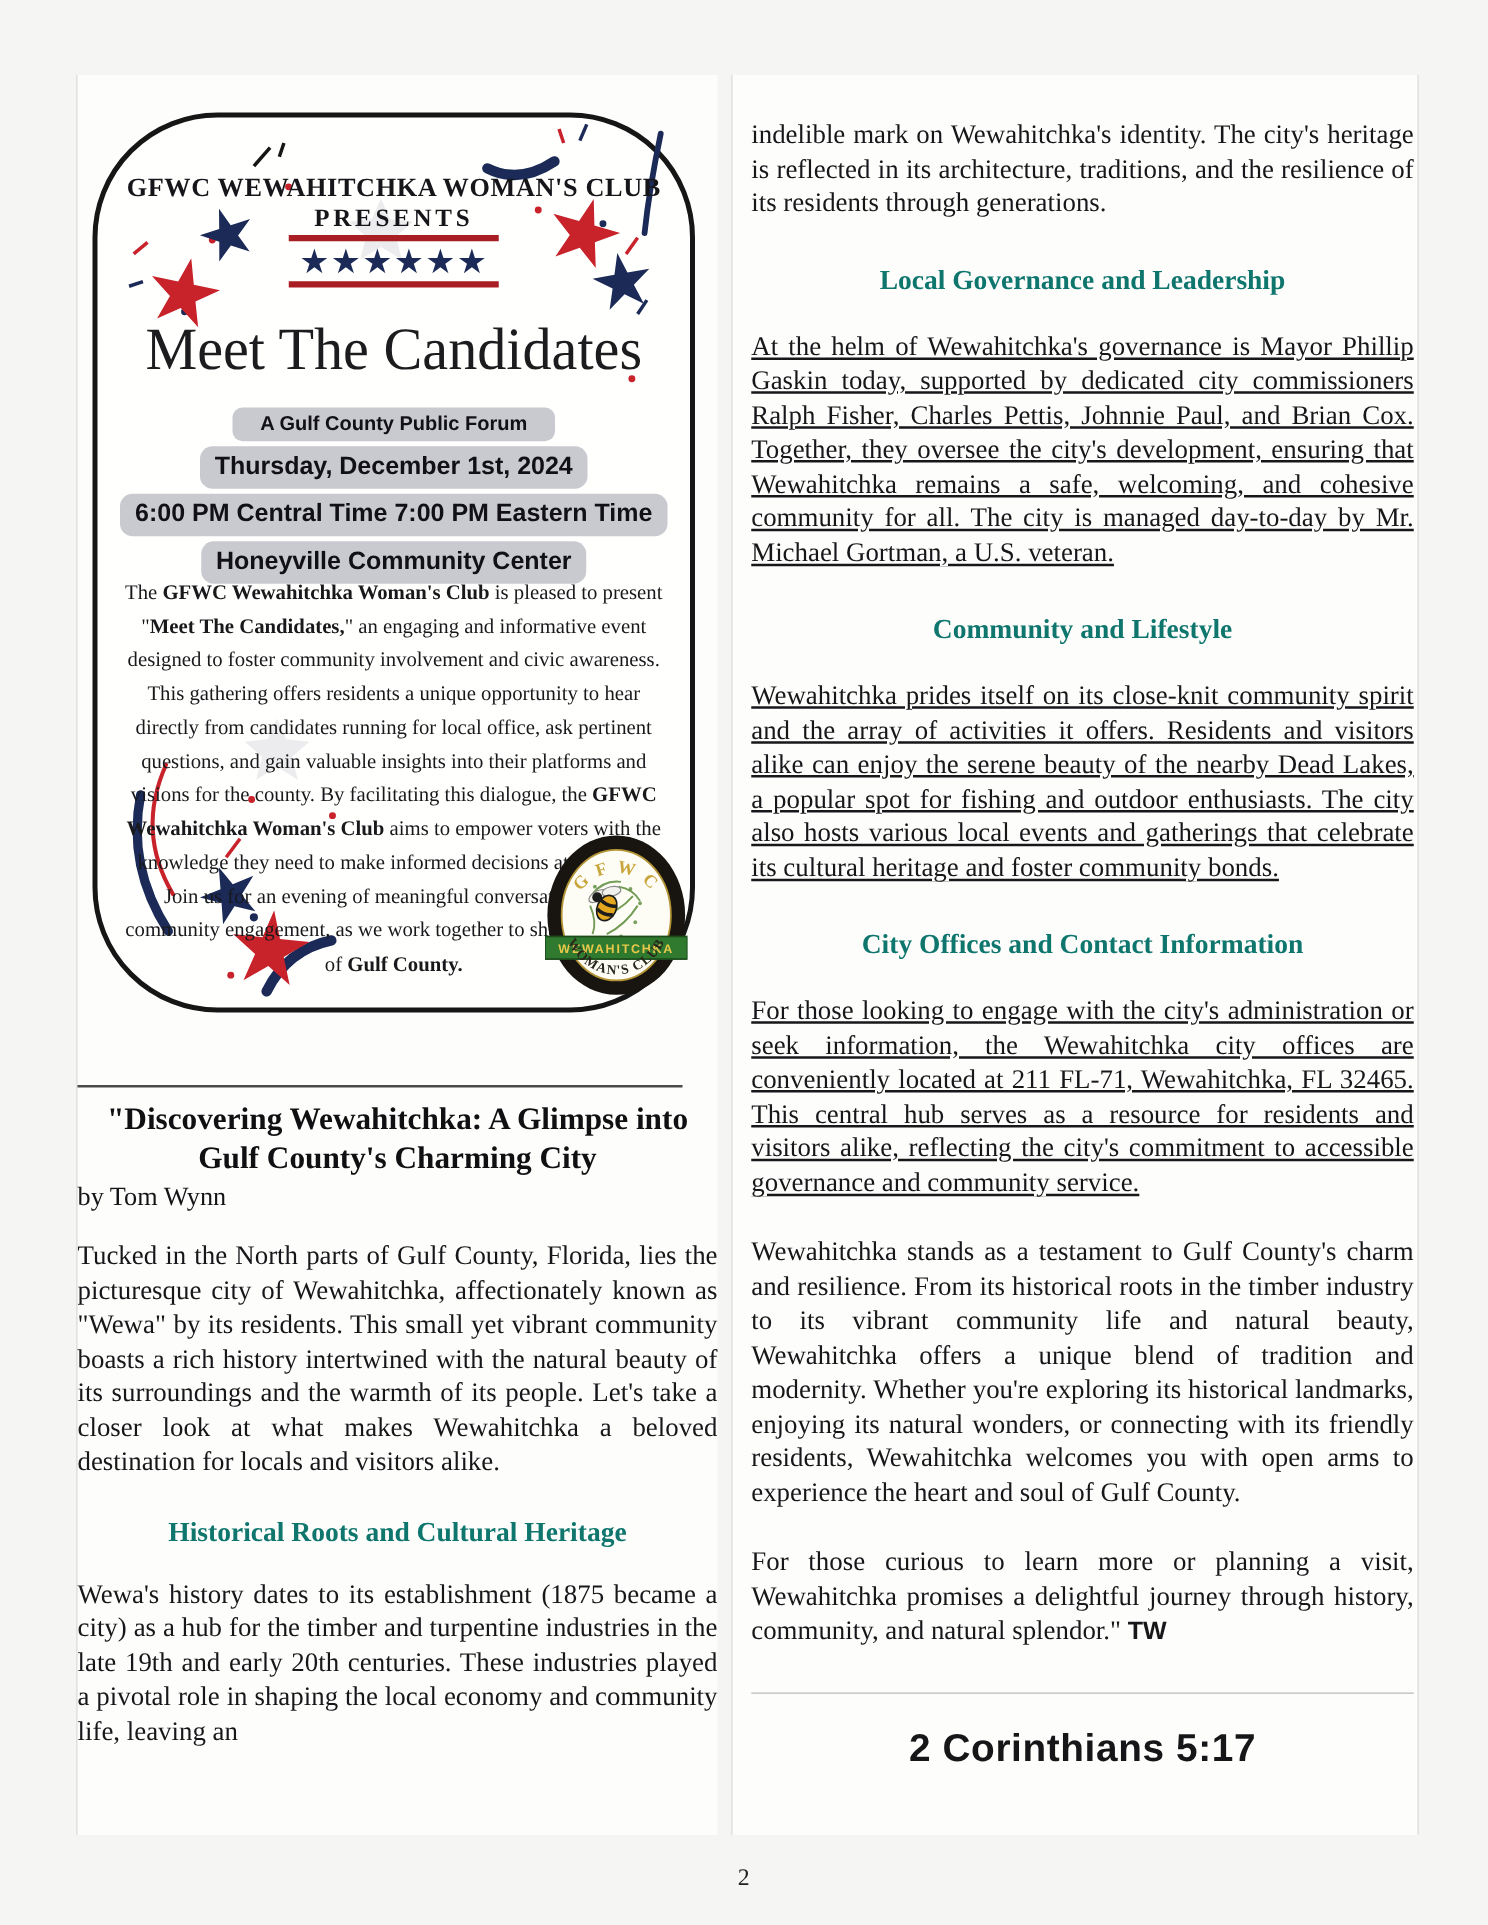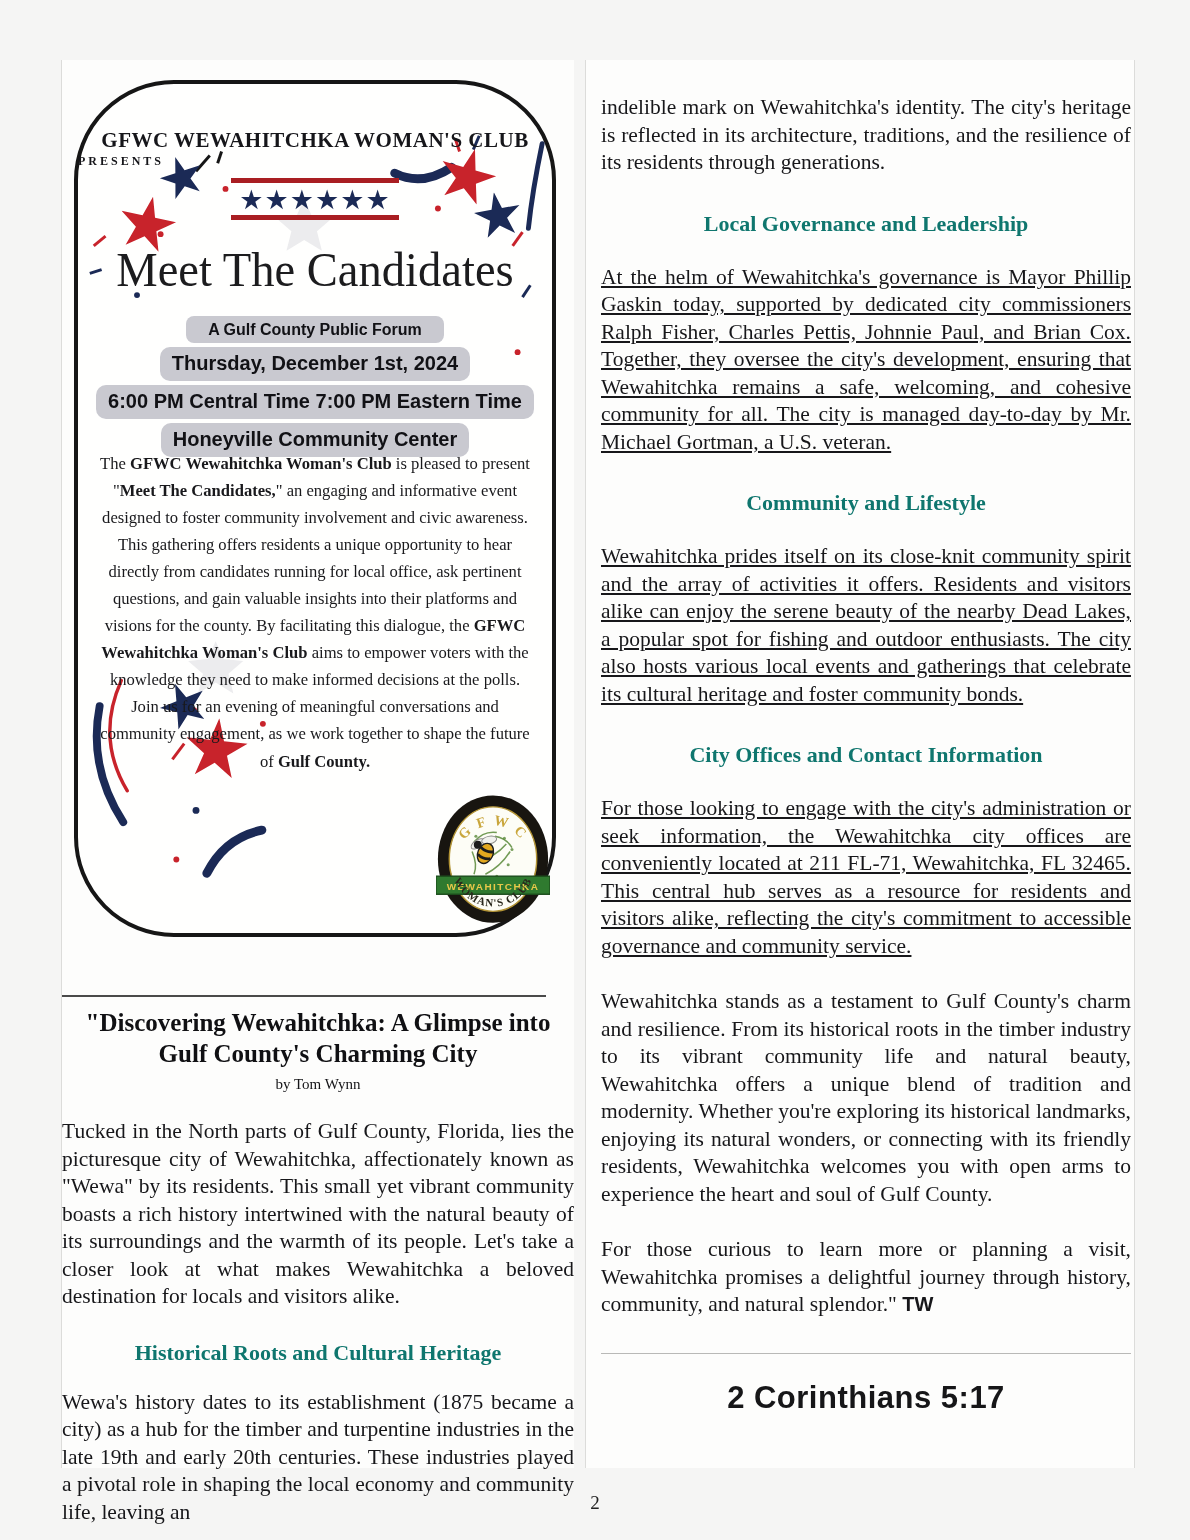--- a/index.html
+++ b/index.html
@@ -16,36 +16,36 @@
   .colbg.left{left:62px;width:512px;}
   .colbg.right{left:586px;width:548px;}
   .vline{position:absolute;top:60px;height:1408px;width:1px;background:#dcdcda;}
 
   
   .left-col{position:absolute;left:62px;top:62px;width:512px;}
   .right-col{position:absolute;left:601px;top:62px;width:530px;}
 
   
   .flyer{
-    position:relative;margin:18px 0 0 12px;width:482px;height:857px;
+    position:relative;margin:28px 0 0 12px;width:482px;height:720px;
     box-sizing:border-box;background:#fffffe;
     border:4px solid #161616;border-radius:100px;
   }
   .fx{position:absolute;inset:0;width:100%;height:100%;pointer-events:none;}
   .dstar{
     position:absolute;
     clip-path:polygon(50% 0%,61% 35%,98% 35%,68% 57%,79% 91%,50% 70%,21% 91%,32% 57%,2% 35%,39% 35%);
   }
   .f-club{
     position:absolute;top:44px;left:0;right:0;text-align:center;
     font-weight:bold;font-size:21px;letter-spacing:.5px;color:#16161a;
   }
   .f-presents{
-    position:absolute;top:70px;left:0;right:0;text-align:left;
-    font-weight:bold;font-size:12px;letter-spacing:3px;color:#16161a;
+    position:absolute;top:70px;left:0;right:0;text-align:center;
+    font-weight:bold;font-size:20px;letter-spacing:3px;color:#16161a;
   }
   .f-banner{position:absolute;top:94px;left:0;right:0;text-align:center;}
   .f-line{width:168px;height:5px;background:#a91e22;margin:0 auto;}
   .f-stars{
     line-height:1;font-size:27px;color:#1b2a56;letter-spacing:1px;
     font-family:"DejaVu Sans", sans-serif;margin:3px 0 2px;
   }
   .f-title{
     position:absolute;top:158px;left:0;right:0;text-align:center;
     font-size:48px;font-weight:400;color:#1c1c1e;letter-spacing:0;
@@ -65,21 +65,21 @@
     font-size:16.6px;line-height:1.63;color:#19191c;
   }
   .f-logo{position:absolute;right:2px;bottom:4px;width:114px;height:136px;}
 
   
   .article-rule{margin-top:58px;width:484px;border-top:2px solid #4a4a4a;}
   .a-title{
     margin:10px 6px 0;text-align:center;
     font-size:25px;line-height:31px;font-weight:bold;color:#101013;
   }
-  .a-byline{margin:2px 0 0;text-align:center;font-size:15px;line-height:27px;}
+  .a-byline{margin:2px 0 0;font-size:21px;line-height:27px;}
   .body-p{
     margin:24px 0 0;font-size:21.5px;line-height:27.5px;
     text-align:justify;color:#17171a;
   }
   #left-blocks .body-p{margin-top:20px;}
   #left-blocks .body-p:first-child{margin-top:20px;}
   .col-heading{
     margin:30px 0 0;text-align:center;font-size:22px;line-height:28px;
     font-weight:bold;color:#0f766e;
   }

